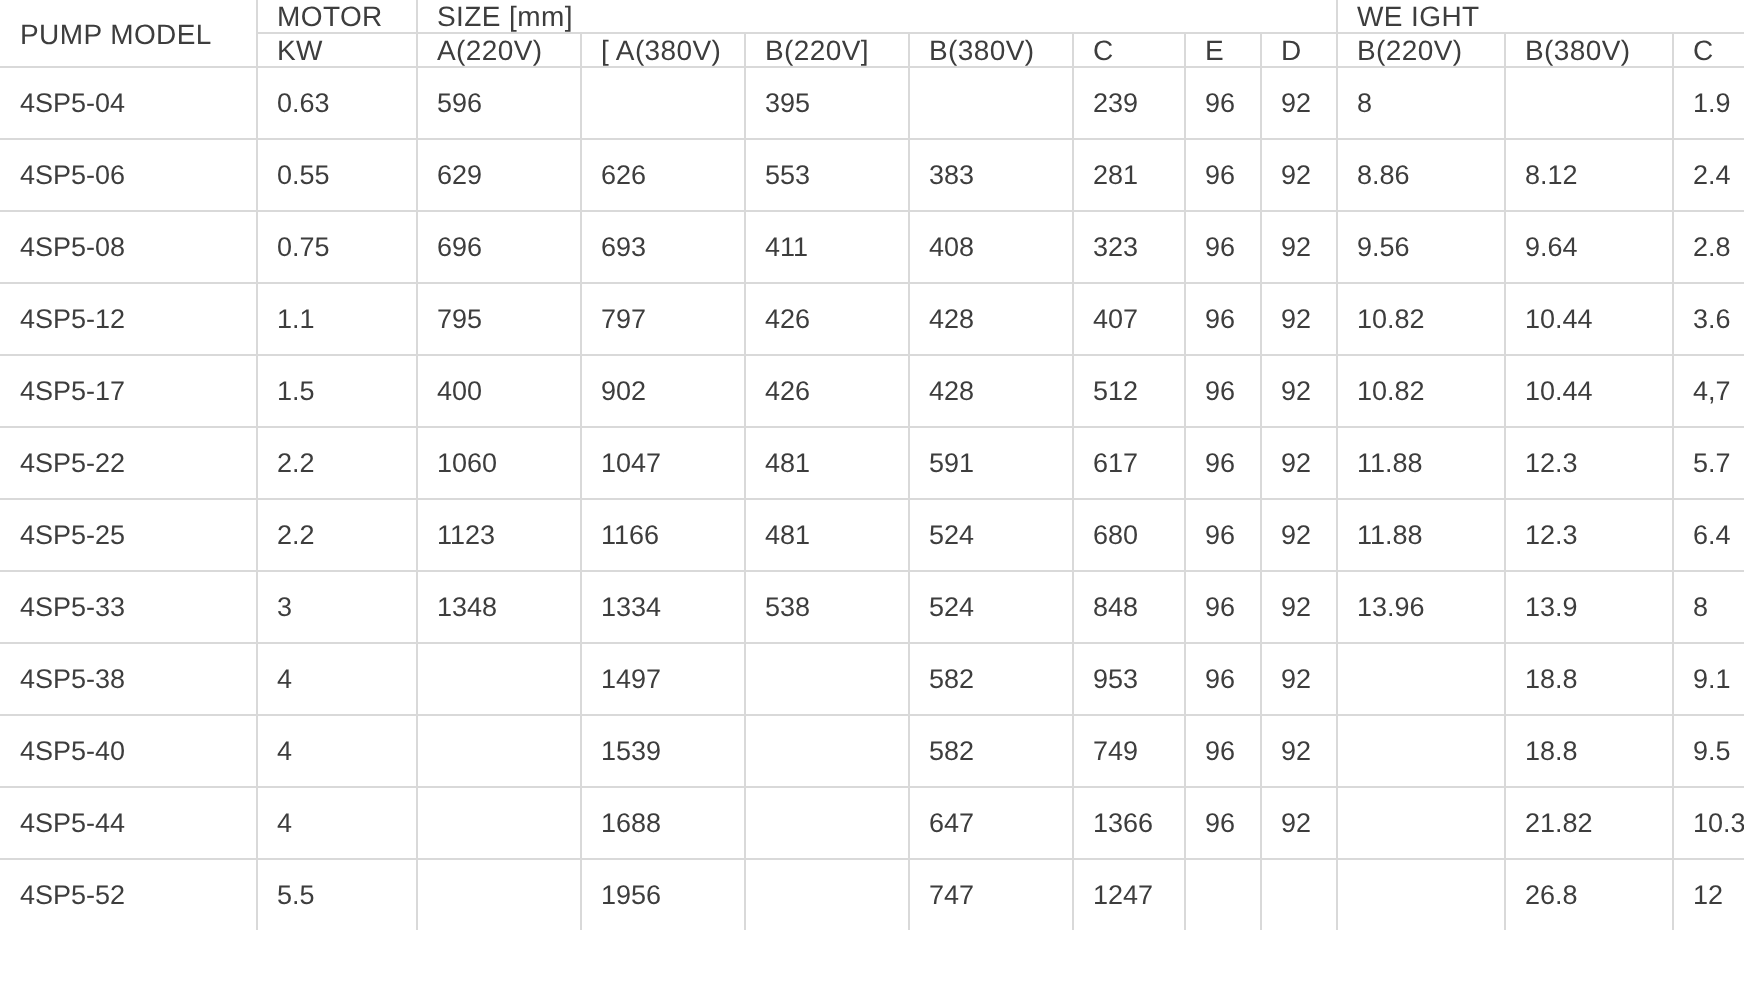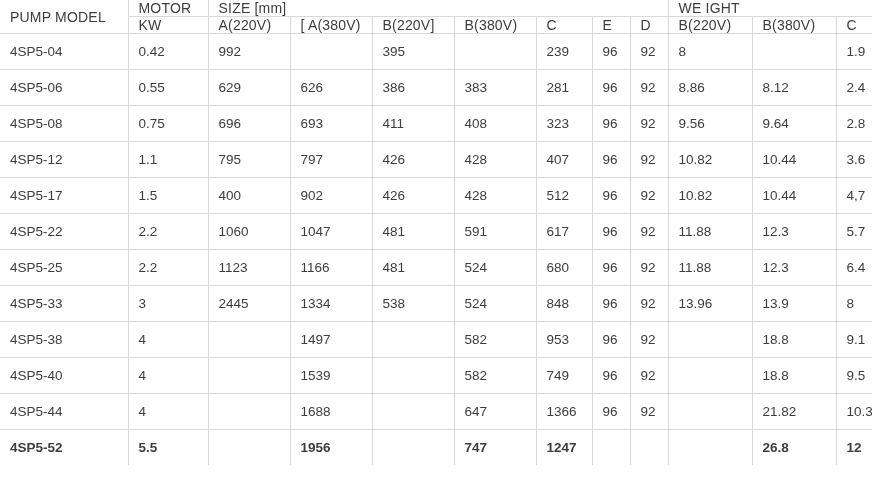--- a/index.html
+++ b/index.html
@@ -45,21 +45,20 @@
     border-left: none;
   }
   #spec-table tr > *:last-child {
     border-right: none;
   }
   #spec-table thead tr:first-child > * {
     border-top: none;
   }
   #spec-table tbody tr:last-child > * {
     border-bottom: none;
-    font-weight: bold;
   }
   .col-model   { width: 128px; }
   .col-kw      { width: 80px; }
   .col-a220    { width: 82px; }
   .col-a380    { width: 82px; }
   .col-b220    { width: 82px; }
   .col-b380    { width: 82px; }
   .col-c       { width: 56px; }
   .col-e       { width: 38px; }
   .col-d       { width: 38px; }
@@ -105,38 +104,38 @@
       <th>E</th>
       <th>D</th>
       <th>B(220V)</th>
       <th>B(380V)</th>
       <th>C</th>
     </tr>
   </thead>
   <tbody id="table-body">
       <tr>
         <td>4SP5-04</td>
-        <td>0.42</td>
-        <td>992</td>
+        <td>0.63</td>
+        <td>596</td>
         <td></td>
         <td>395</td>
         <td></td>
         <td>239</td>
         <td>96</td>
         <td>92</td>
         <td>8</td>
         <td></td>
         <td>1.9</td>
       </tr>
       <tr>
         <td>4SP5-06</td>
         <td>0.55</td>
         <td>629</td>
         <td>626</td>
-        <td>386</td>
+        <td>553</td>
         <td>383</td>
         <td>281</td>
         <td>96</td>
         <td>92</td>
         <td>8.86</td>
         <td>8.12</td>
         <td>2.4</td>
       </tr>
       <tr>
         <td>4SP5-08</td>
@@ -204,21 +203,21 @@
         <td>680</td>
         <td>96</td>
         <td>92</td>
         <td>11.88</td>
         <td>12.3</td>
         <td>6.4</td>
       </tr>
       <tr>
         <td>4SP5-33</td>
         <td>3</td>
-        <td>2445</td>
+        <td>1348</td>
         <td>1334</td>
         <td>538</td>
         <td>524</td>
         <td>848</td>
         <td>96</td>
         <td>92</td>
         <td>13.96</td>
         <td>13.9</td>
         <td>8</td>
       </tr>

